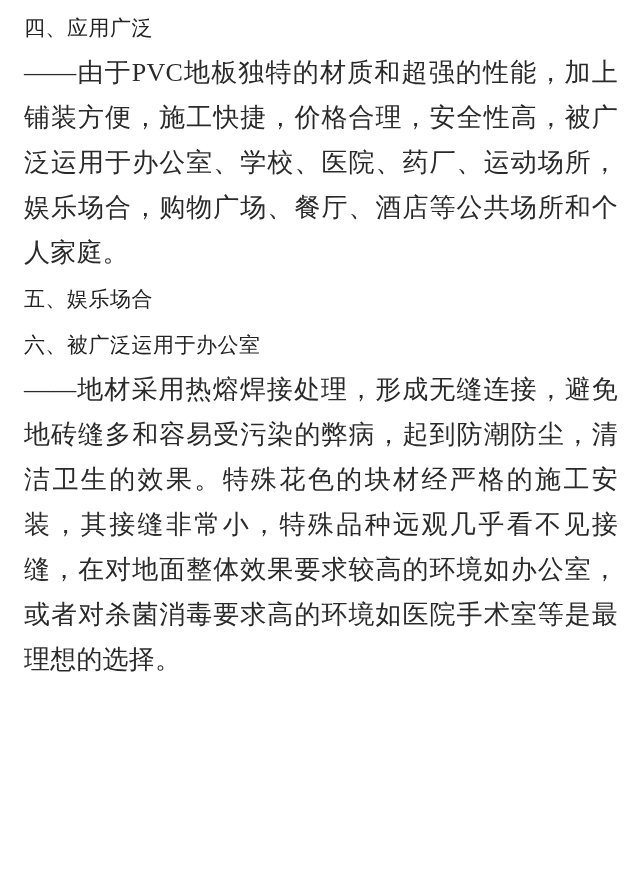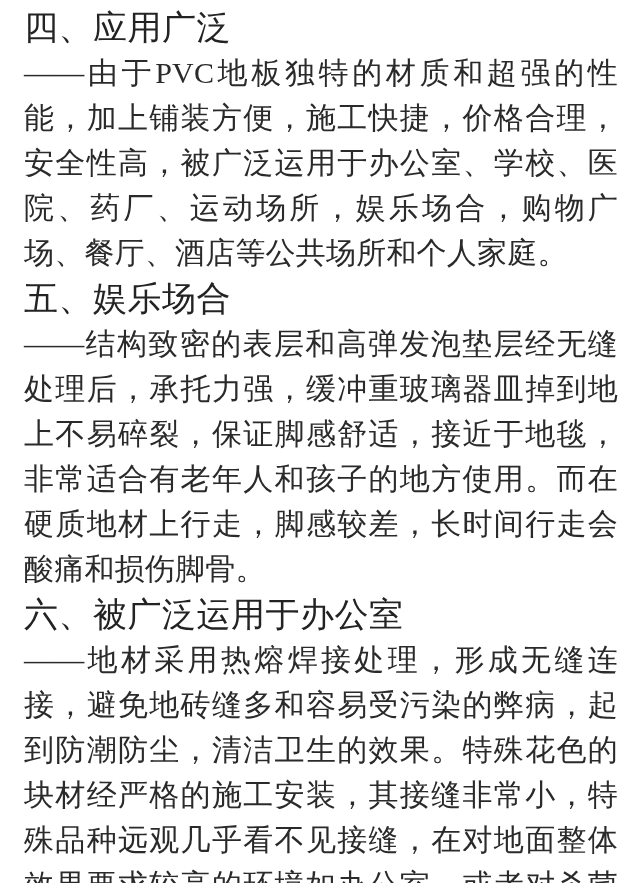--- a/index.html
+++ b/index.html
@@ -19,30 +19,30 @@
     height: 883px;
     box-sizing: border-box;
     padding: 6px 22px 6px 24px;
     background: #ffffff;
     position: relative;
   }
   .section {
     margin: 0 0 2px 0;
   }
   .heading {
-    font-size: 34px;
+    font-size: 21px;
     line-height: 44px;
     letter-spacing: 0.5px;
     color: #232323;
     font-weight: 400;
     margin: 0;
     white-space: nowrap;
   }
   .para {
-    font-size: 30px;
+    font-size: 26px;
     line-height: 45px;
     letter-spacing: 0.2px;
     color: #2a2a2a;
     margin: 0;
     text-align: justify;
     text-justify: inter-ideograph;
     text-indent: 0;
   }
   .para::first-line {
     letter-spacing: 0.2px;
@@ -53,21 +53,20 @@
 
 <div class="page">
 
   <div class="section">
     <h2 class="heading">四、应用广泛</h2>
     <p class="para">――由于PVC地板独特的材质和超强的性能，加上铺装方便，施工快捷，价格合理，安全性高，被广泛运用于办公室、学校、医院、药厂、运动场所，娱乐场合，购物广场、餐厅、酒店等公共场所和个人家庭。</p>
   </div>
 
   <div class="section">
     <h2 class="heading">五、娱乐场合</h2>
-    <p class="para">――结构致密的表层和高弹发泡垫层经无缝处理后，承托力强，缓冲重玻璃器皿掉到地上不易碎裂，保证脚感舒适，接近于地毯，非常适合有老年人和孩子的地方使用。而在硬质地材上行走，脚感较差，长时间行走会酸痛和损伤脚骨。</p>
   </div>
 
   <div class="section">
     <h2 class="heading">六、被广泛运用于办公室</h2>
     <p class="para">――地材采用热熔焊接处理，形成无缝连接，避免地砖缝多和容易受污染的弊病，起到防潮防尘，清洁卫生的效果。特殊花色的块材经严格的施工安装，其接缝非常小，特殊品种远观几乎看不见接缝，在对地面整体效果要求较高的环境如办公室，或者对杀菌消毒要求高的环境如医院手术室等是最理想的选择。</p>
   </div>
 
 </div>
 
 </body></html>

